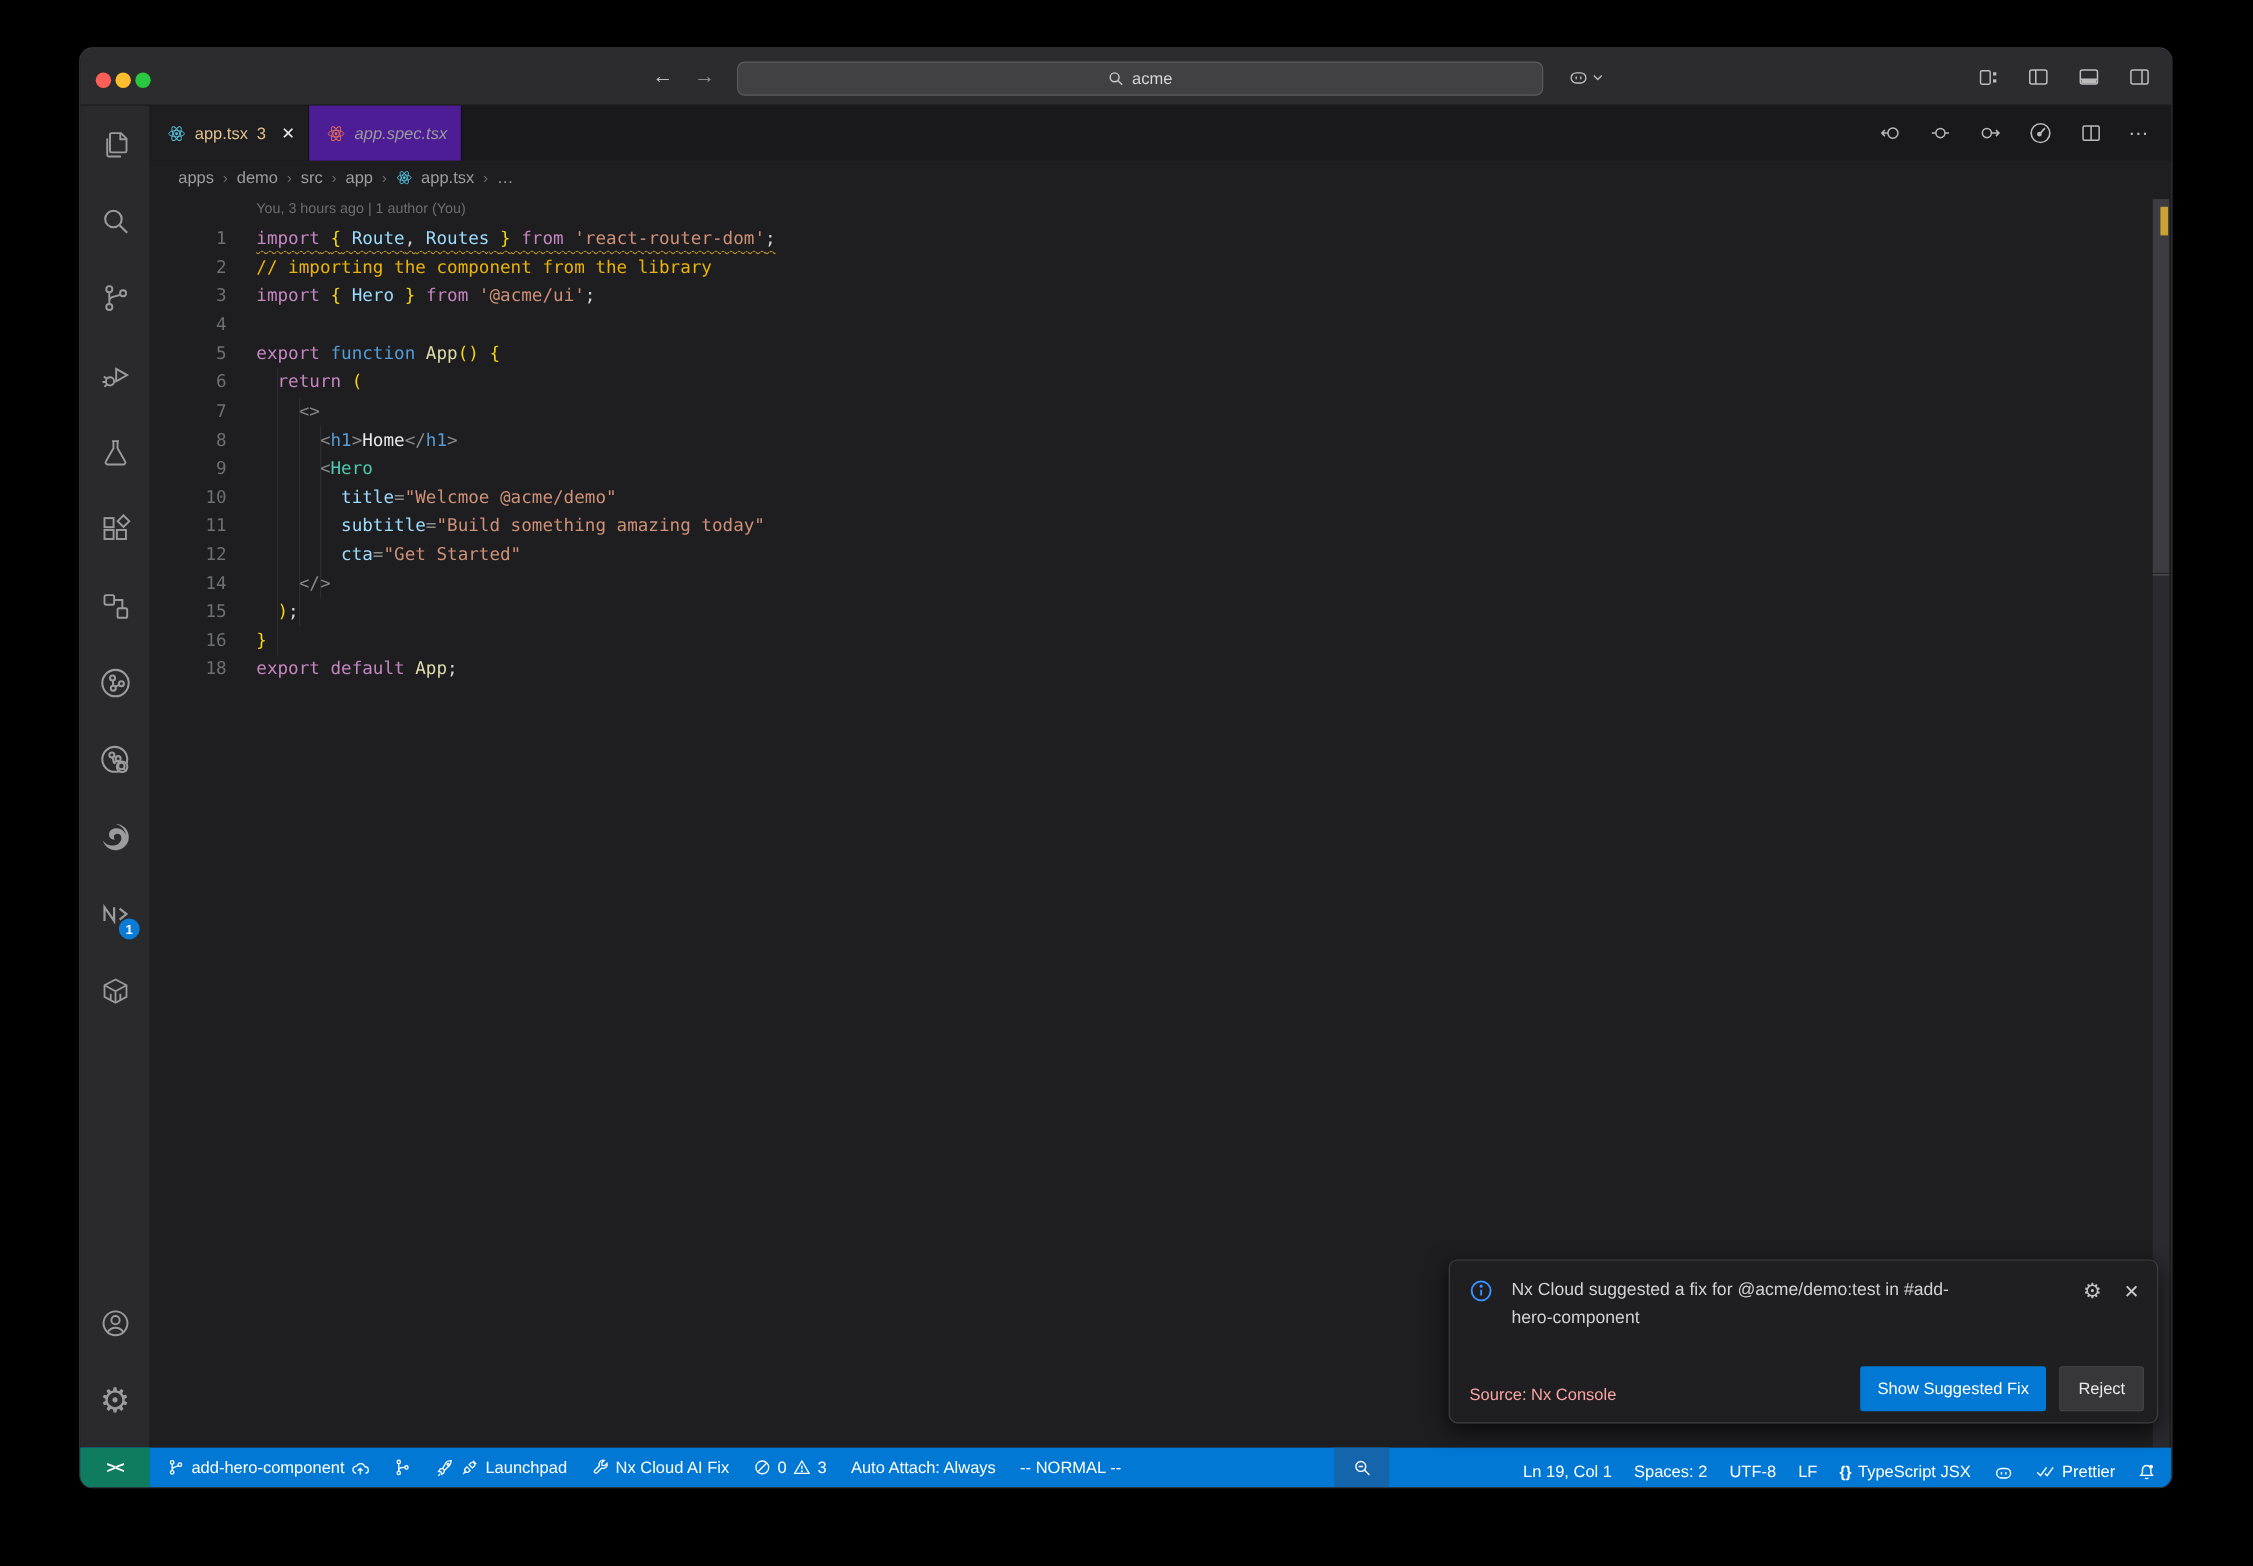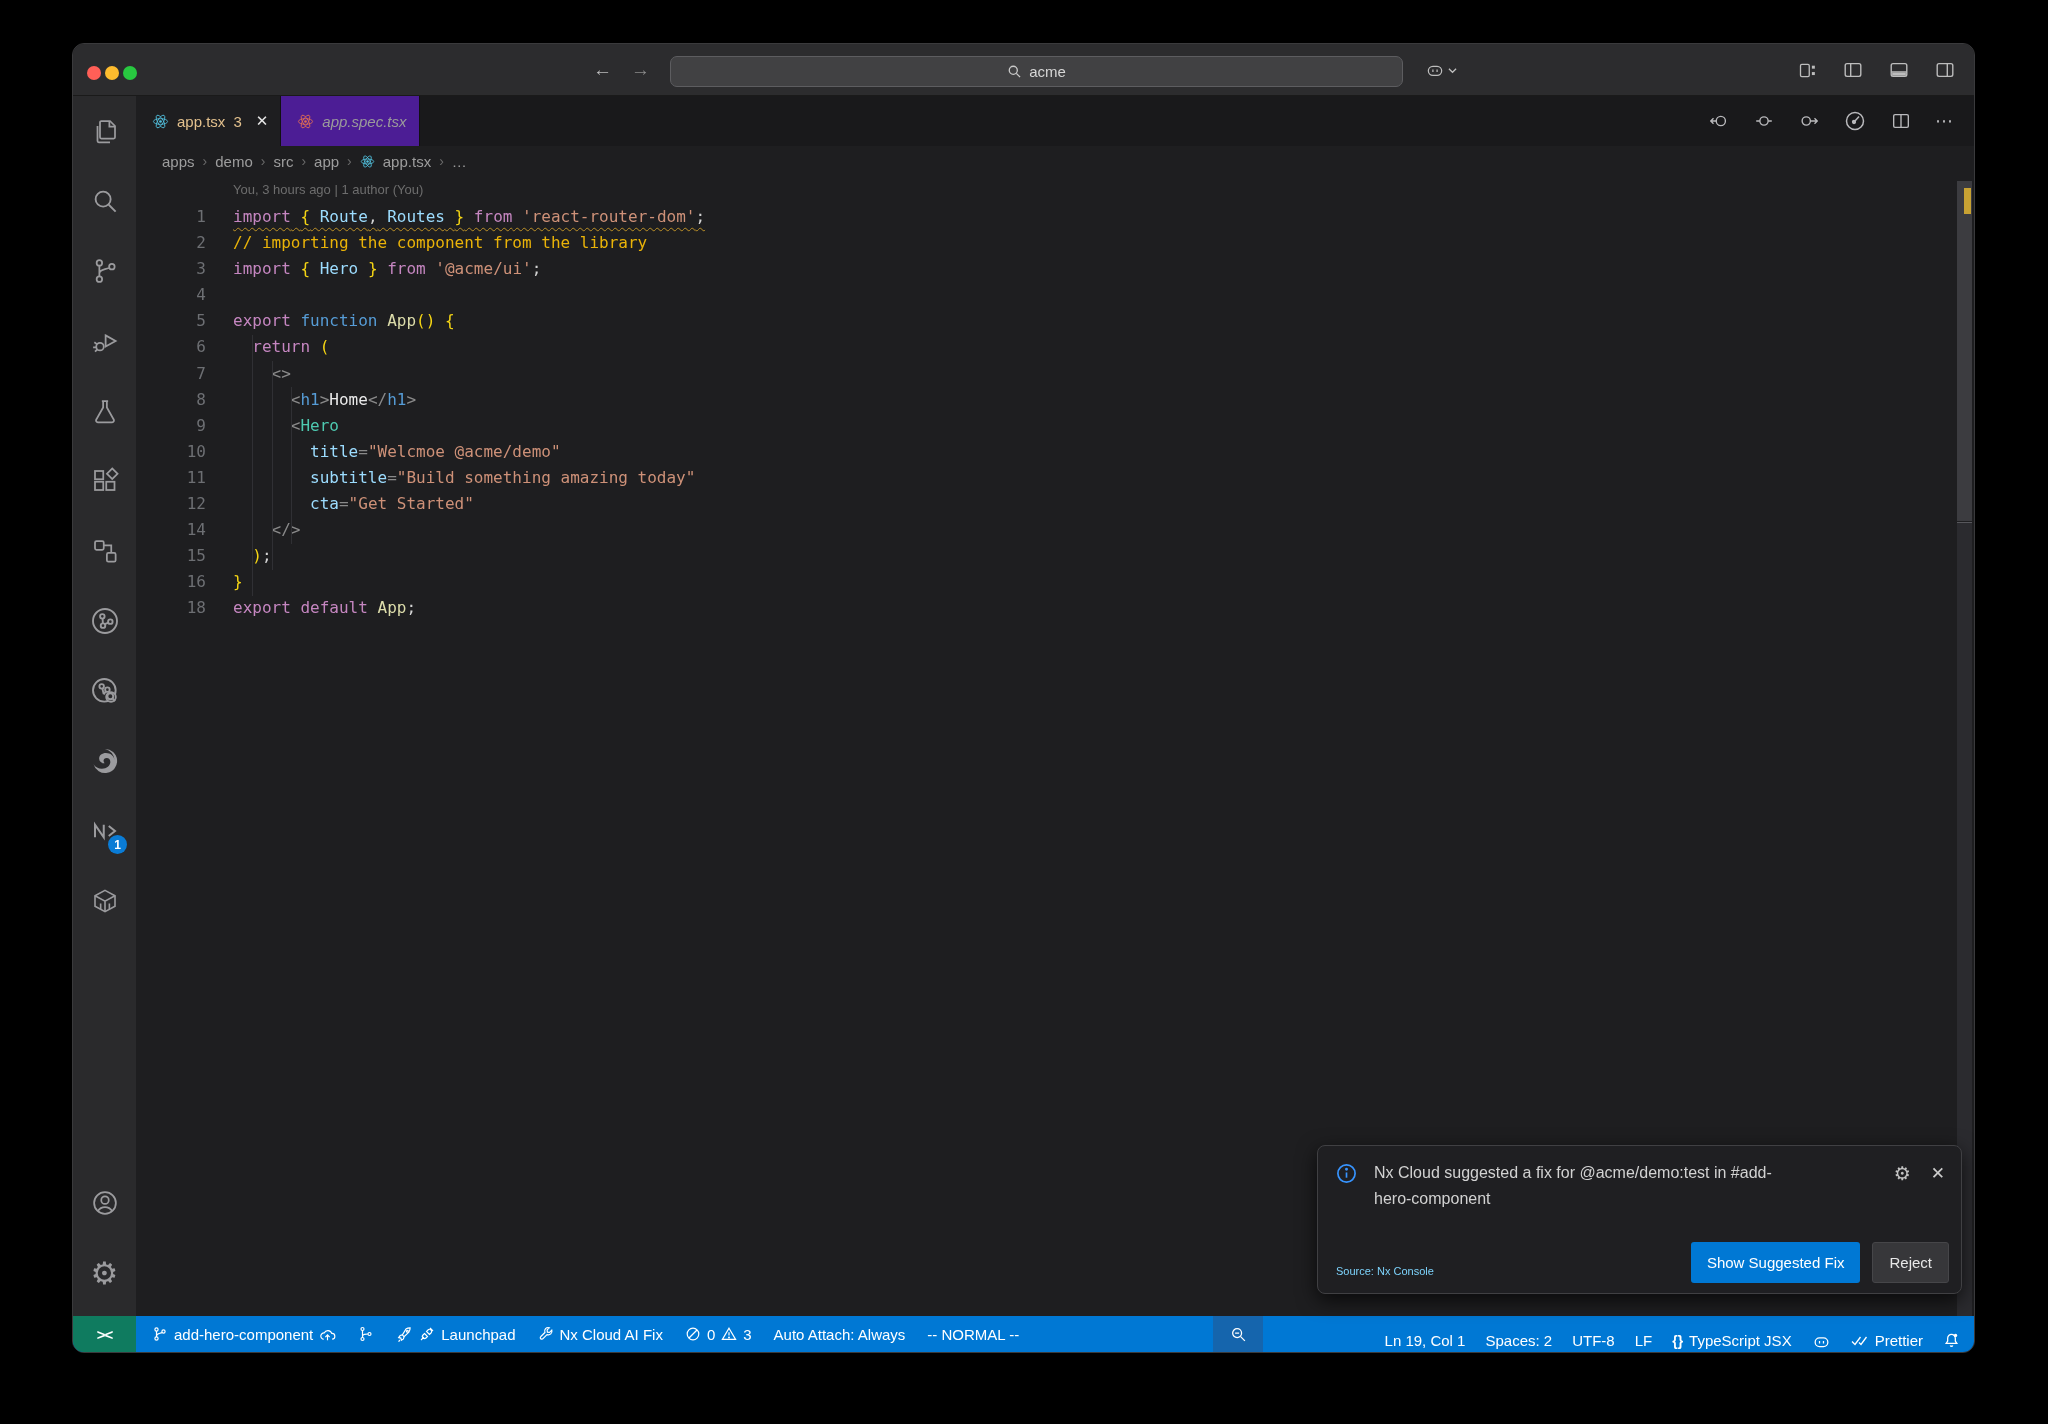--- a/index.html
+++ b/index.html
@@ -47,29 +47,29 @@
   .sb-track{position:absolute;right:2px;top:85px;bottom:0;width:15px;}
   .sb-thumb{position:absolute;left:0;top:0;width:15px;height:340px;background:#3c3c40;}
   .sb-rest{position:absolute;left:0;top:341px;bottom:0;width:15px;background:#2b2b2f;border-top:1px solid #57575c;}
   .sb-warnmark{position:absolute;right:1px;top:7px;width:7px;height:26px;background:#c8a233;}
   
   .statusbar{position:absolute;left:0;bottom:0;right:0;height:36px;background:#0078d4;color:#fff;font-size:15px;display:flex;align-items:stretch;}
   .sb-remote{width:63px;background:#0f7b5f;display:flex;align-items:center;justify-content:center;font-weight:bold;letter-spacing:-1px;font-size:15px;}
   .sb-left{display:flex;align-items:center;gap:22px;padding-left:16px;}
   .sb-item{display:flex;align-items:center;gap:6px;white-space:nowrap;}
   .sb-zoom{position:absolute;left:1140px;top:0;height:36px;width:50px;background:#1565ad;display:flex;align-items:center;justify-content:center;}
-  .sb-right{position:absolute;right:0;top:16px;height:36px;display:flex;align-items:flex-start;gap:20px;padding-right:14px;}
+  .sb-right{position:absolute;right:0;top:4px;height:36px;display:flex;align-items:center;gap:20px;padding-right:14px;}
   .brace-ic{font-size:14px;font-weight:bold;}
   
   .toast{position:absolute;left:1244px;top:1101px;width:645px;height:149px;background:#1f1f22;border:1px solid #404043;border-radius:8px;box-shadow:0 6px 20px rgba(0,0,0,.7);z-index:9;}
   .toast-msg{position:absolute;left:56px;top:14px;width:430px;font-size:16px;line-height:26px;color:#d2d2d2;}
   .toast-info{position:absolute;left:18px;top:17px;}
   .toast-tools{position:absolute;right:16px;top:16px;display:flex;gap:20px;align-items:center;color:#c3c3c3;}
   .toast-x{font-size:17px;color:#cccccc;}
-  .toast-src{position:absolute;left:18px;bottom:16px;font-size:11px;color:#7dd3fc;}
+  .toast-src{position:absolute;left:18px;bottom:16px;font-size:15px;color:#fca5a5;}
   .toast-btns{position:absolute;right:12px;bottom:10px;display:flex;gap:12px;}
   .btn{height:41px;display:flex;align-items:center;padding:0 16px;font-size:15px;border-radius:3px;}
   .btn-primary{background:#0078d4;color:#fff;}
   .btn-secondary{background:#37373a;color:#e8e8e8;border:1px solid #464649;}
   svg{display:block;}
 </style>
 </head>
 <body>
 
 <div id="win">

